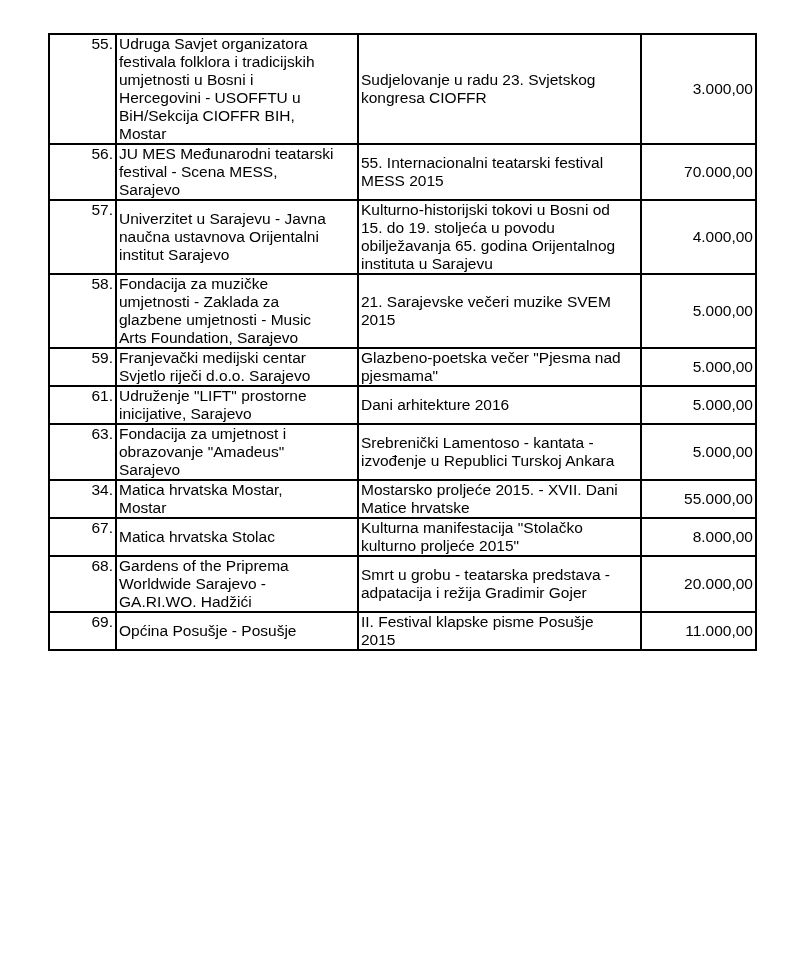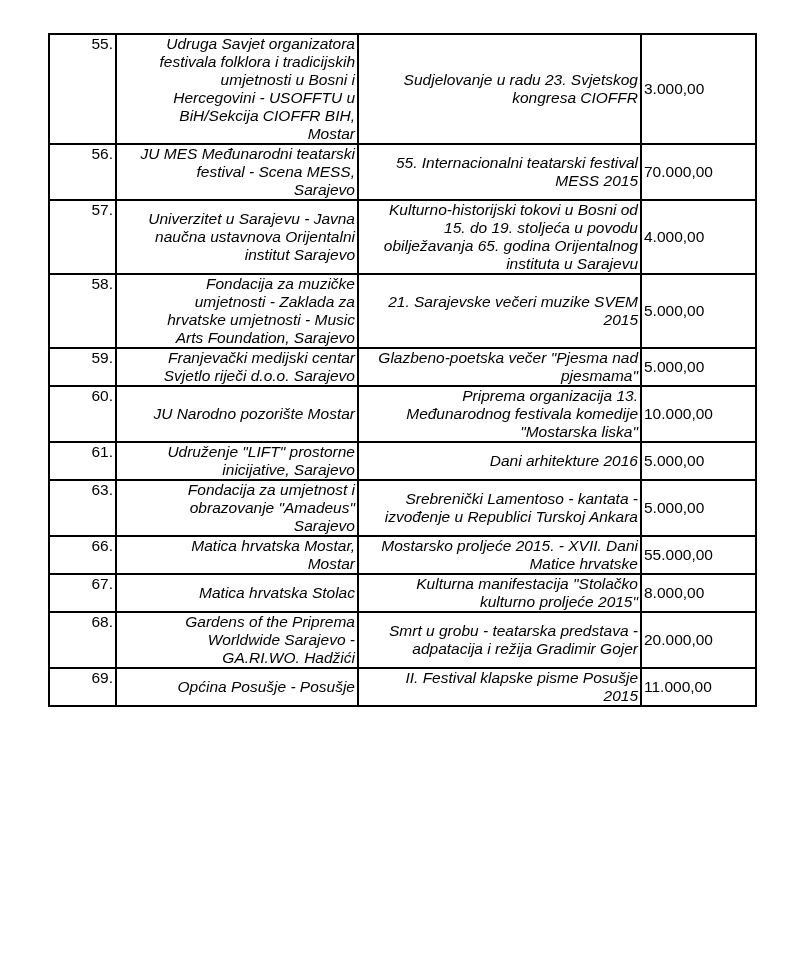--- a/index.html
+++ b/index.html
@@ -28,27 +28,26 @@
     border:2px solid var(--border-color);
     padding:0 2px;
     word-wrap:break-word;
   }
   td.num{
     vertical-align:top;
     text-align:right;
     padding:1px 7px 0 0;
   }
   td.org,td.proj{
-    text-align:right;
+    text-align:left;
     vertical-align:middle;
     white-space:pre-line;
-    font-style:italic;
   }
   td.amt{
-    text-align:left;
+    text-align:right;
     vertical-align:middle;
     padding-right:8px;
   }
 </style>
 </head>
 <body>
 
 <div class="page">
   <table class="grants">
     <colgroup>
@@ -90,44 +89,36 @@
 15. do 19. stoljeća u povodu
 obilježavanja 65. godina Orijentalnog
 instituta u Sarajevu</td>
     <td class="amt">4.000,00</td>
   </tr>
 
   <tr>
     <td class="num">58.</td>
     <td class="org">Fondacija za muzičke
 umjetnosti - Zaklada za
-hrvatske umjetnosti - Music
+glazbene umjetnosti - Music
 Arts Foundation, Sarajevo</td>
     <td class="proj">21. Sarajevske večeri muzike SVEM
 2015</td>
     <td class="amt">5.000,00</td>
   </tr>
 
   <tr>
     <td class="num">59.</td>
     <td class="org">Franjevački medijski centar
 Svjetlo riječi d.o.o. Sarajevo</td>
     <td class="proj">Glazbeno-poetska večer "Pjesma nad
 pjesmama"</td>
     <td class="amt">5.000,00</td>
   </tr>
 
-  <tr>
-    <td class="num">60.</td>
-    <td class="org">JU Narodno pozorište Mostar</td>
-    <td class="proj">Priprema organizacija 13.
-Međunarodnog festivala komedije
-"Mostarska liska"</td>
-    <td class="amt">10.000,00</td>
-  </tr>
 
   <tr>
     <td class="num">61.</td>
     <td class="org">Udruženje "LIFT" prostorne
 inicijative, Sarajevo</td>
     <td class="proj">Dani arhitekture 2016</td>
     <td class="amt">5.000,00</td>
   </tr>
 
 
@@ -137,21 +128,21 @@
 obrazovanje "Amadeus"
 Sarajevo</td>
     <td class="proj">Srebrenički Lamentoso - kantata -
 izvođenje u Republici Turskoj Ankara</td>
     <td class="amt">5.000,00</td>
   </tr>
 
 
 
   <tr>
-    <td class="num">66.</td>
+    <td class="num">34.</td>
     <td class="org">Matica hrvatska Mostar,
 Mostar</td>
     <td class="proj">Mostarsko proljeće 2015. - XVII. Dani
 Matice hrvatske</td>
     <td class="amt">55.000,00</td>
   </tr>
 
   <tr>
     <td class="num">67.</td>
     <td class="org">Matica hrvatska Stolac</td>

